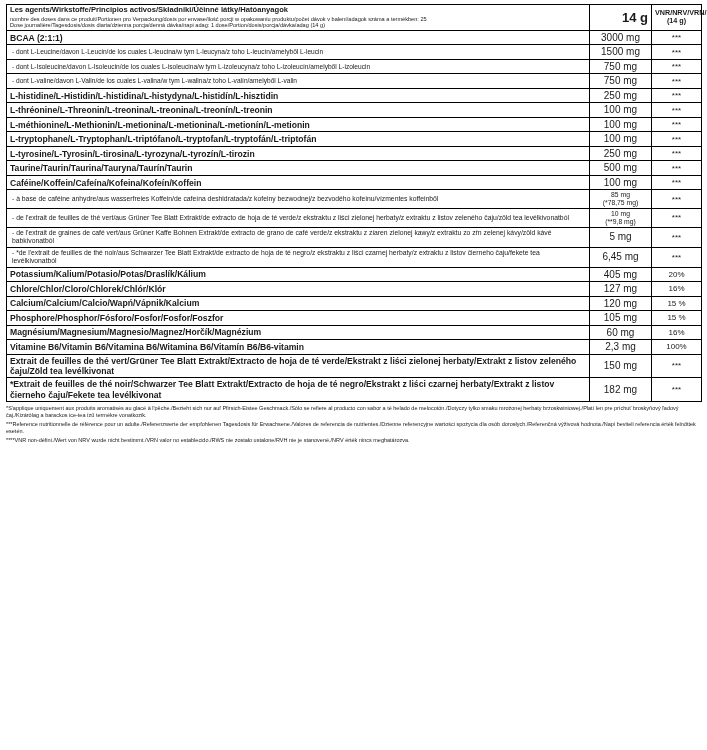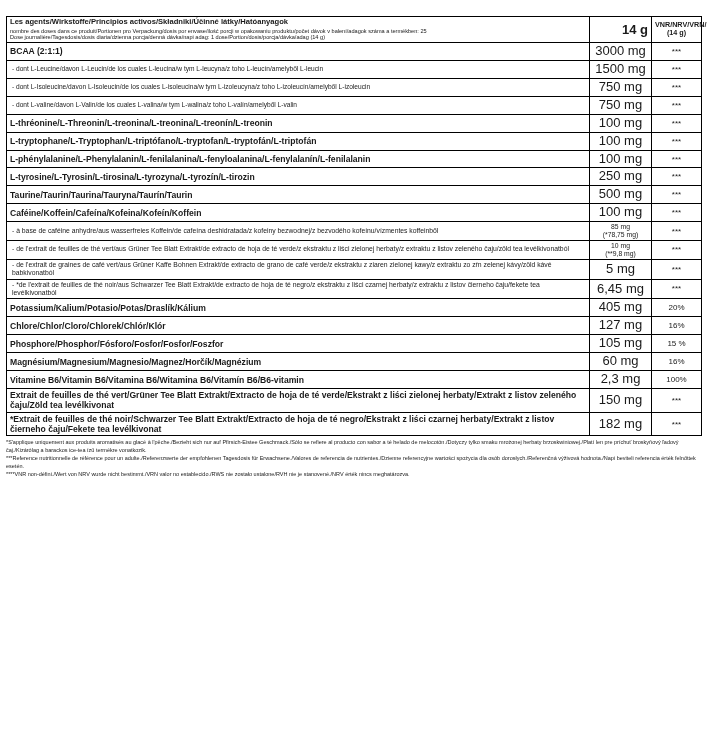--- a/index.html
+++ b/index.html
@@ -12,21 +12,21 @@
     color: #1a1a1a;
     width: 707px;
     height: 750px;
     overflow: hidden;
   }
   .sheet {
     width: 707px;
     height: 750px;
     position: relative;
     box-sizing: border-box;
-    padding: 16px 6px 0 6px;
+    padding: 4px 6px 0 6px;
   }
   table.nutri {
     width: 695px;
     border-collapse: collapse;
     table-layout: fixed;
   }
   table.nutri td, table.nutri th {
     border: 1px solid #000000;
     vertical-align: middle;
     padding: 1px 3px;
@@ -78,21 +78,21 @@
     font-size: 6.6px;
     padding-left: 5px;
   }
   td.name.sub2 {
     font-size: 6.8px;
     padding-left: 5px;
     line-height: 1.25;
   }
   td.amt {
     text-align: center;
-    font-size: 13px;
+    font-size: 10px;
     white-space: pre-line;
     line-height: 1.15;
   }
   td.amt.small { font-size: 6.8px; }
   td.nrv {
     text-align: center;
     font-size: 8px;
   }
   .footnotes {
     margin-top: 3px;
@@ -140,31 +140,36 @@
           <td class="name sub">- dont L-Isoleucine/davon L-Isoleucin/de los cuales L-isoleucina/w tym L-izoleucyna/z toho L-izoleucín/amelyből L-izoleucin</td>
           <td class="amt">750 mg</td>
           <td class="nrv">***</td>
         </tr>
         <tr>
           <td class="name sub">- dont L-valine/davon L-Valin/de los cuales L-valina/w tym L-walina/z toho L-valín/amelyből L-valin</td>
           <td class="amt">750 mg</td>
           <td class="nrv">***</td>
         </tr>
         <tr>
+          <td class="name bold">L-histidine/L-Histidin/L-histidina/L-histydyna/L-histidín/L-hisztidin</td>
+          <td class="amt">250 mg</td>
+          <td class="nrv">***</td>
+        </tr>
+        <tr>
           <td class="name bold">L-thréonine/L-Threonin/L-treonina/L-treonina/L-treonín/L-treonin</td>
           <td class="amt">100 mg</td>
           <td class="nrv">***</td>
         </tr>
         <tr>
+          <td class="name bold">L-méthionine/L-Methionin/L-metionina/L-metionina/L-metionín/L-metionin</td>
+          <td class="amt">100 mg</td>
+          <td class="nrv">***</td>
+        </tr>
+        <tr>
           <td class="name bold">L-tryptophane/L-Tryptophan/L-triptófano/L-tryptofan/L-tryptofán/L-triptofán</td>
-          <td class="amt">100 mg</td>
-          <td class="nrv">***</td>
-        </tr>
-        <tr>
-          <td class="name bold">L-phénylalanine/L-Phenylalanin/L-fenilalanina/L-fenyloalanina/L-fenylalanín/L-fenilalanin</td>
           <td class="amt">100 mg</td>
           <td class="nrv">***</td>
         </tr>
         <tr>
           <td class="name bold">L-tyrosine/L-Tyrosin/L-tirosina/L-tyrozyna/L-tyrozín/L-tirozin</td>
           <td class="amt">250 mg</td>
           <td class="nrv">***</td>
         </tr>
         <tr>
           <td class="name bold">Taurine/Taurin/Taurina/Tauryna/Taurín/Taurin</td>
@@ -200,20 +205,25 @@
         </tr>
         <tr>
           <td class="name bold">Potassium/Kalium/Potasio/Potas/Draslík/Kálium</td>
           <td class="amt">405 mg</td>
           <td class="nrv">20%</td>
         </tr>
         <tr>
           <td class="name bold">Chlore/Chlor/Cloro/Chlorek/Chlór/Klór</td>
           <td class="amt">127 mg</td>
           <td class="nrv">16%</td>
+        </tr>
+        <tr>
+          <td class="name bold">Calcium/Calcium/Calcio/Wapń/Vápnik/Kalcium</td>
+          <td class="amt">120 mg</td>
+          <td class="nrv">15 %</td>
         </tr>
         <tr>
           <td class="name bold">Phosphore/Phosphor/Fósforo/Fosfor/Fosfor/Foszfor</td>
           <td class="amt">105 mg</td>
           <td class="nrv">15 %</td>
         </tr>
         <tr>
           <td class="name bold">Magnésium/Magnesium/Magnesio/Magnez/Horčík/Magnézium</td>
           <td class="amt">60 mg</td>
           <td class="nrv">16%</td>

